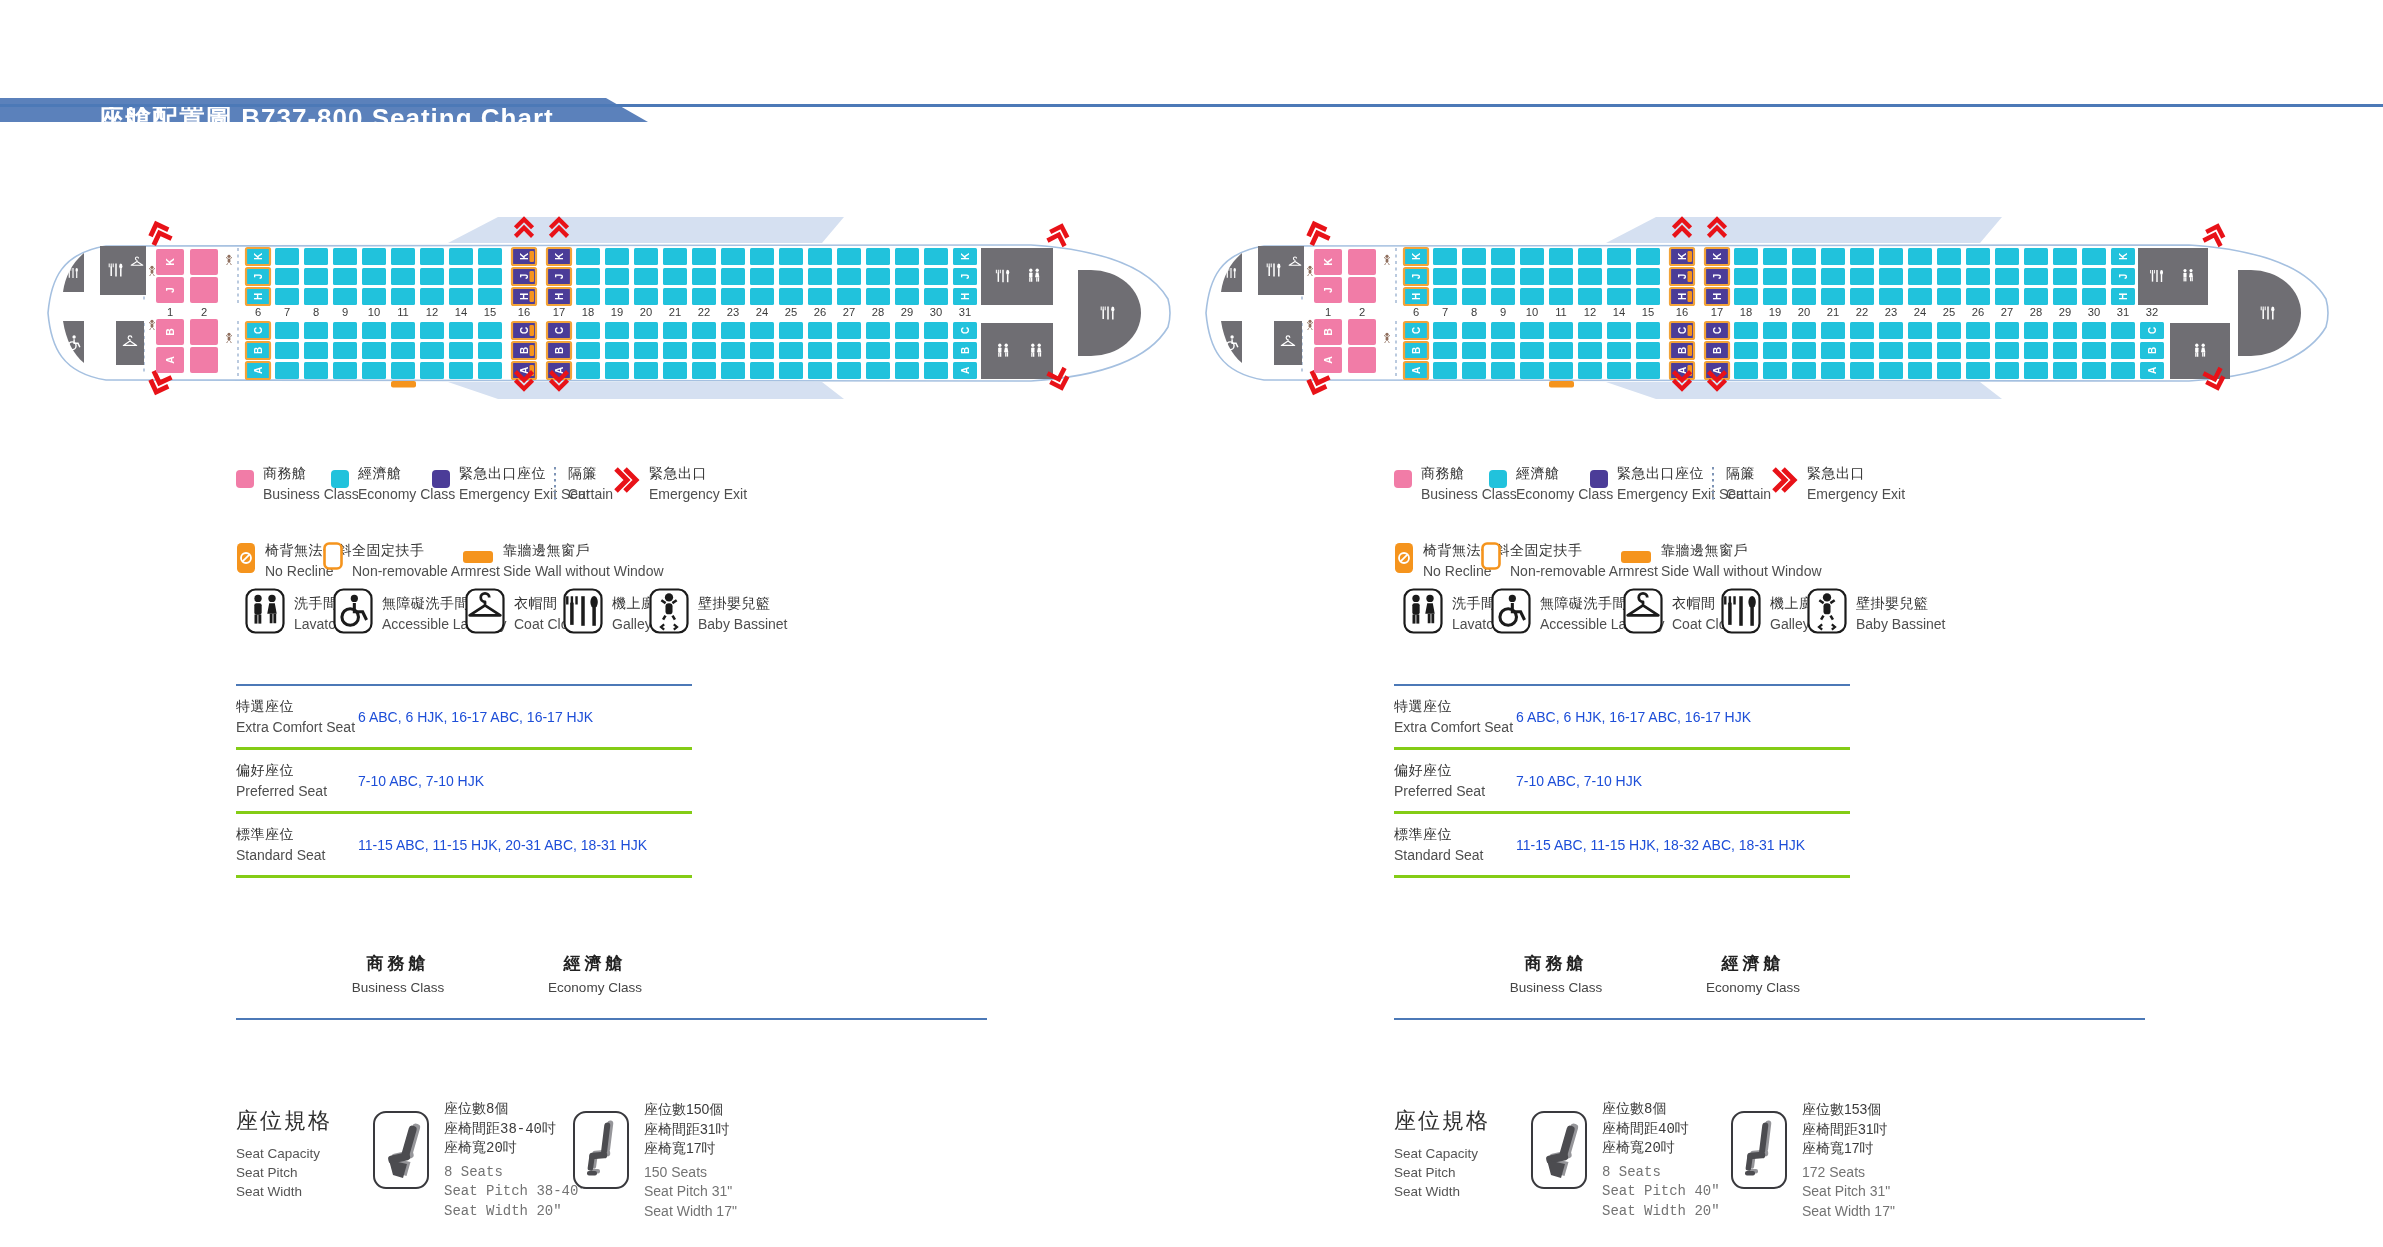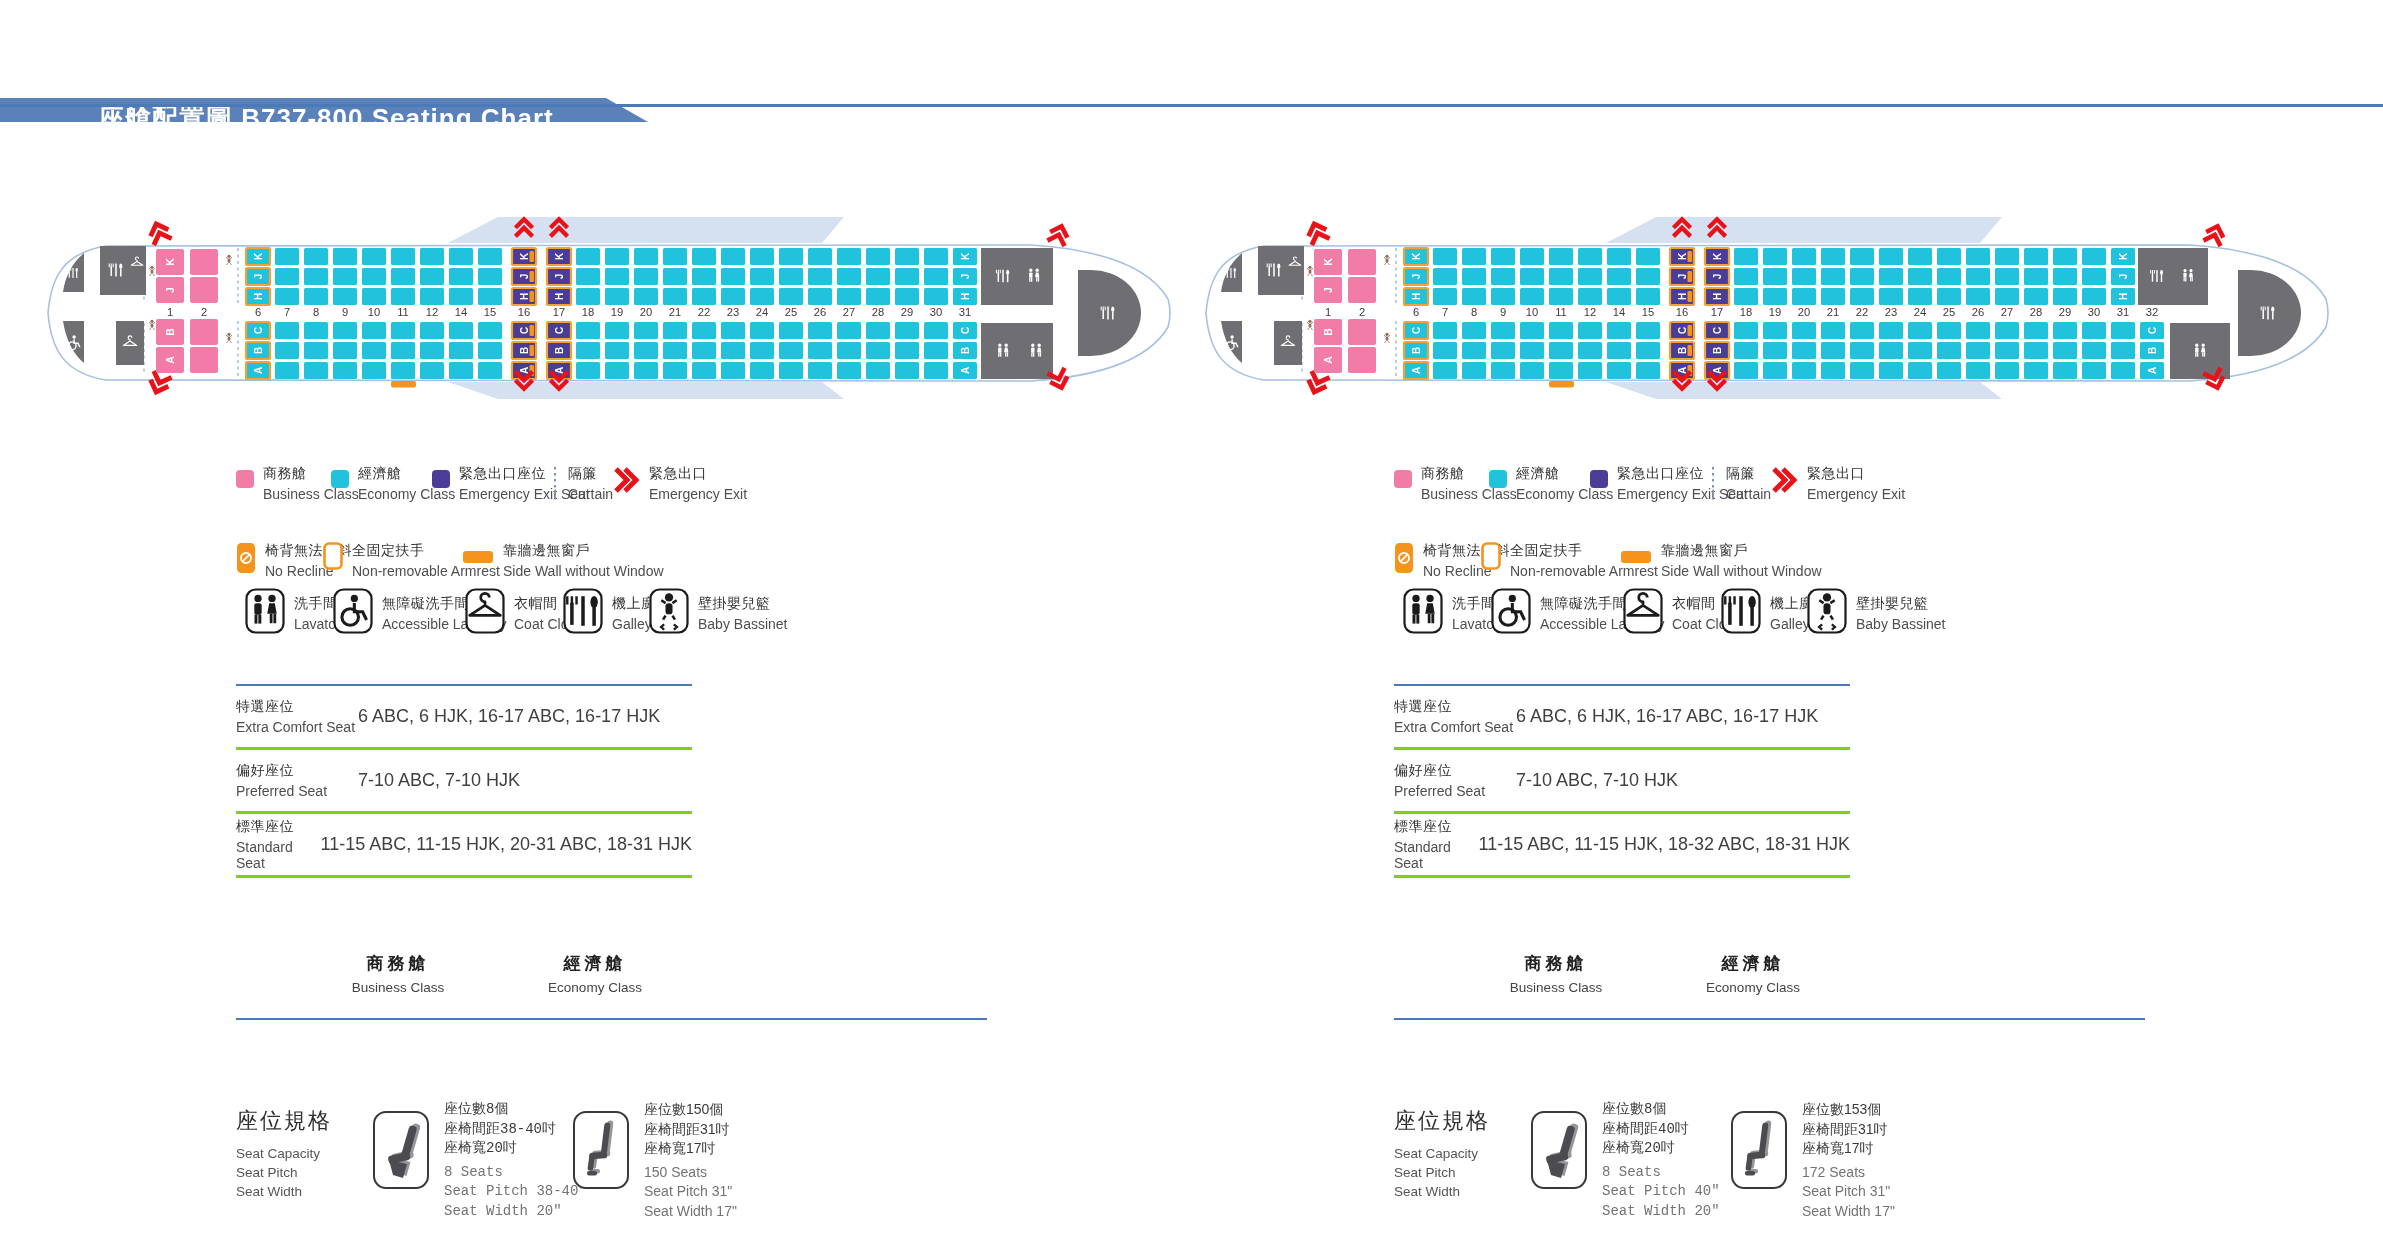--- a/index.html
+++ b/index.html
@@ -27,21 +27,21 @@
   .sw-business { background:#f17ca7; } .sw-economy { background:#21c2dc; } .sw-exit { background:#4b3c98; }
   .zh { display:block; font-size:14px; color:#333; font-weight:500; letter-spacing:.5px; }
   .en { display:block; font-size:14px; color:#4e4e4e; margin-top:3px; }
   .ic { flex:0 0 auto; display:inline-block; }
   .lrow3 .litem { align-items:center;margin-left:9px; }
 
   
   .cattable { position:absolute; left:190px; top:554px; width:456px; border-top:2px solid #4c79b7; }
   .cat-row { height:64px; border-bottom:3px solid #84cc16; display:flex; align-items:center; }
   .cat-label { width:120px; }
-  .cat-value { font-size:18px; color:#404040; padding-left:2px; white-space:nowrap; }
+  .cat-value { font-size:14px; color:#1d4ed8; padding-left:2px; white-space:nowrap; }
 
   
   .class-head { position:absolute; top:822px; transform:translateX(-50%); text-align:center; }
   .ch-b { left:352px; } .ch-e { left:549px; }
   .ch-zh { font-size:17px; font-weight:bold; letter-spacing:4px; color:#222; }
   .ch-en { font-size:13.5px; color:#444; margin-top:5px; }
   .hr-blue { position:absolute; left:190px; top:888px; width:751px; height:2px; background:#4c79b7; }
 
   .specs { position:absolute; left:190px; top:938px; width:934px; height:175px;margin-top:32px; }
   .specs-title { position:absolute; left:0; top:6px; font-size:22px; color:#2f2f2f; letter-spacing:2px; }

